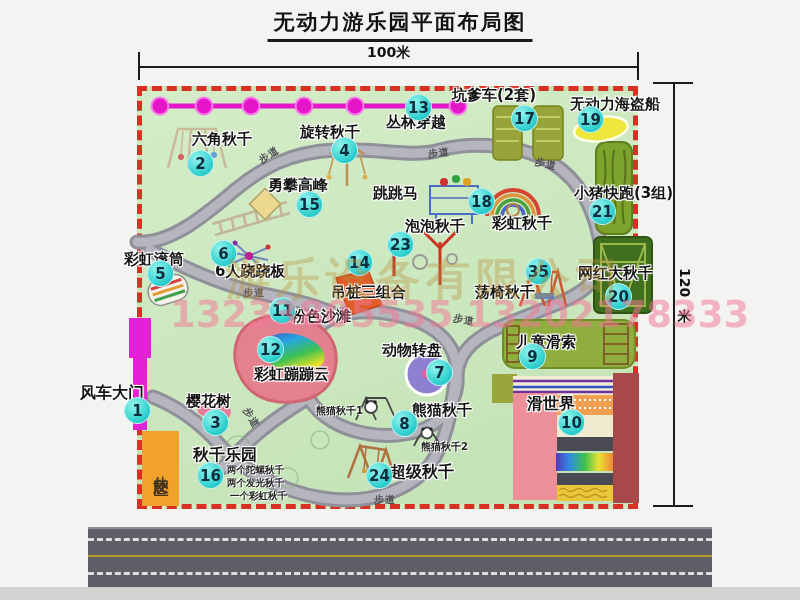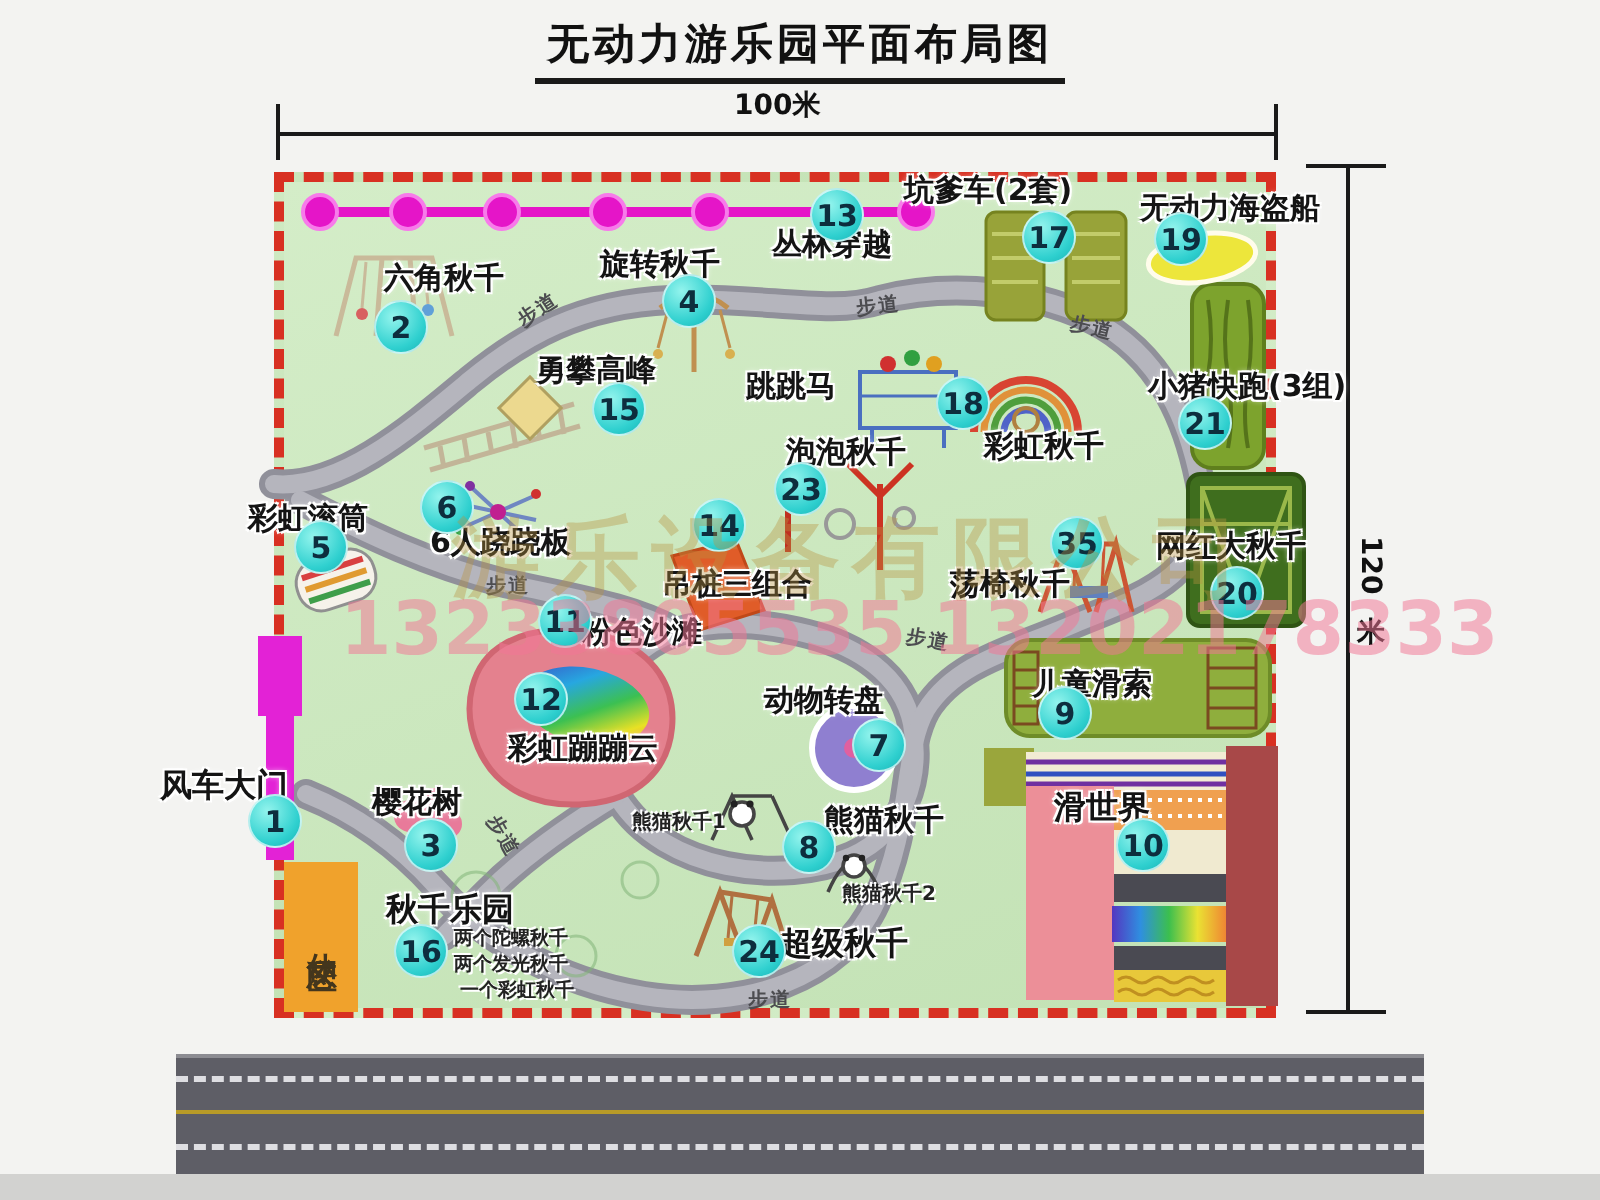--- a/index.html
+++ b/index.html
@@ -334,21 +334,21 @@
   <div class="lbl" style="left:386px;top:113px;">丛林穿越</div>
   <div class="lbl" style="left:331px;top:283px;">吊桩三组合</div>
   <div class="lbl" style="left:268px;top:176px;">勇攀高峰</div>
   <div class="lbl big" style="left:193px;top:445px;">秋千乐园</div>
   <div class="lbl" style="left:452px;top:86px;">坑爹车(2套)</div>
   <div class="lbl" style="left:373px;top:184px;">跳跳马</div>
   <div class="lbl" style="left:570px;top:95px;">无动力海盗船</div>
   <div class="lbl" style="left:578px;top:264px;">网红大秋千</div>
   <div class="lbl" style="left:574px;top:184px;">小猪快跑(3组)</div>
   <div class="lbl" style="left:475px;top:283px;">荡椅秋千</div>
-  <div class="lbl" style="left:393px;top:217px;">泡泡秋千</div>
+  <div class="lbl" style="left:405px;top:217px;">泡泡秋千</div>
   <div class="lbl big" style="left:390px;top:462px;">超级秋千</div>
   <div class="lbl" style="left:492px;top:214px;">彩虹秋千</div>
 
   <div class="sub" style="left:316px;top:404px;">熊猫秋千1</div>
   <div class="sub" style="left:421px;top:440px;">熊猫秋千2</div>
   <div class="sub note" style="left:227px;top:463px;">两个陀螺秋千</div>
   <div class="sub note" style="left:227px;top:476px;">两个发光秋千</div>
   <div class="sub note" style="left:230px;top:489px;">一个彩虹秋千</div>
 
   <div class="pd" style="left:258px;top:148px;transform:rotate(-33deg);">步道</div>

